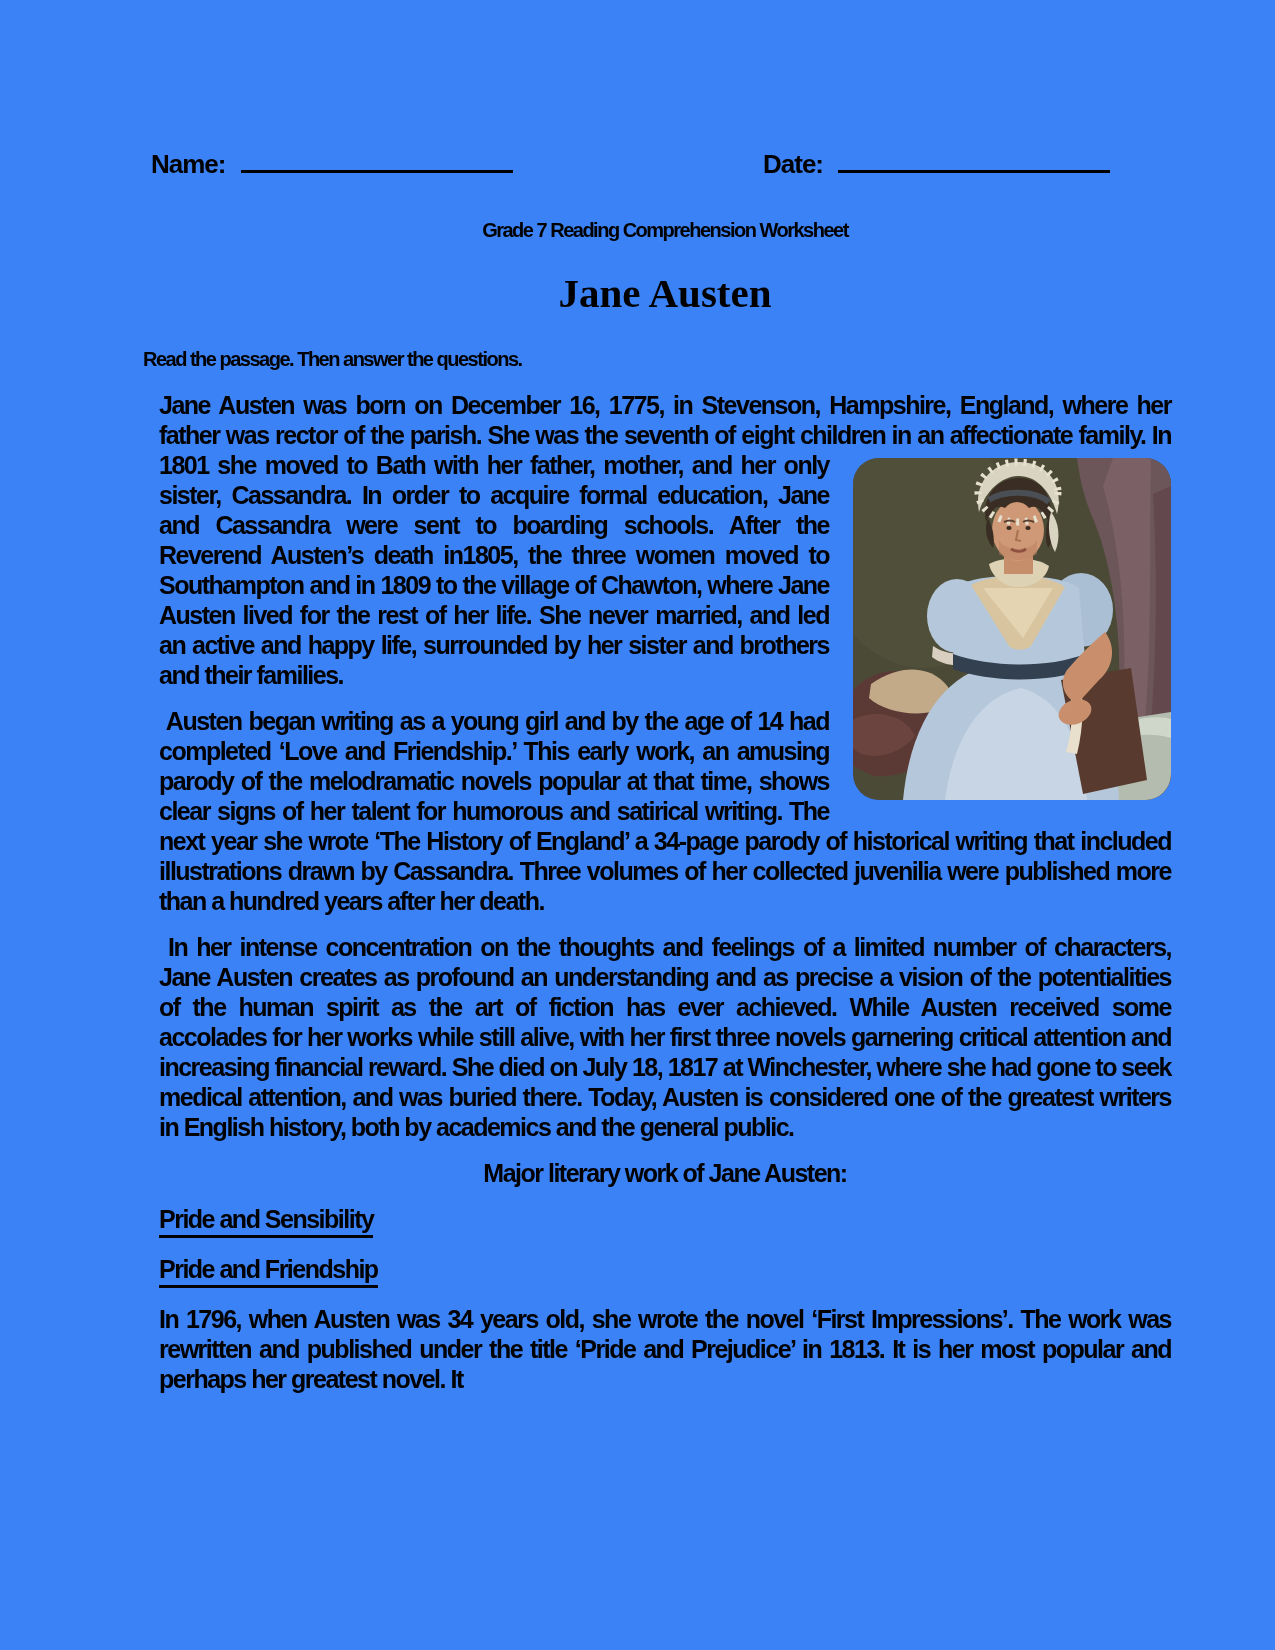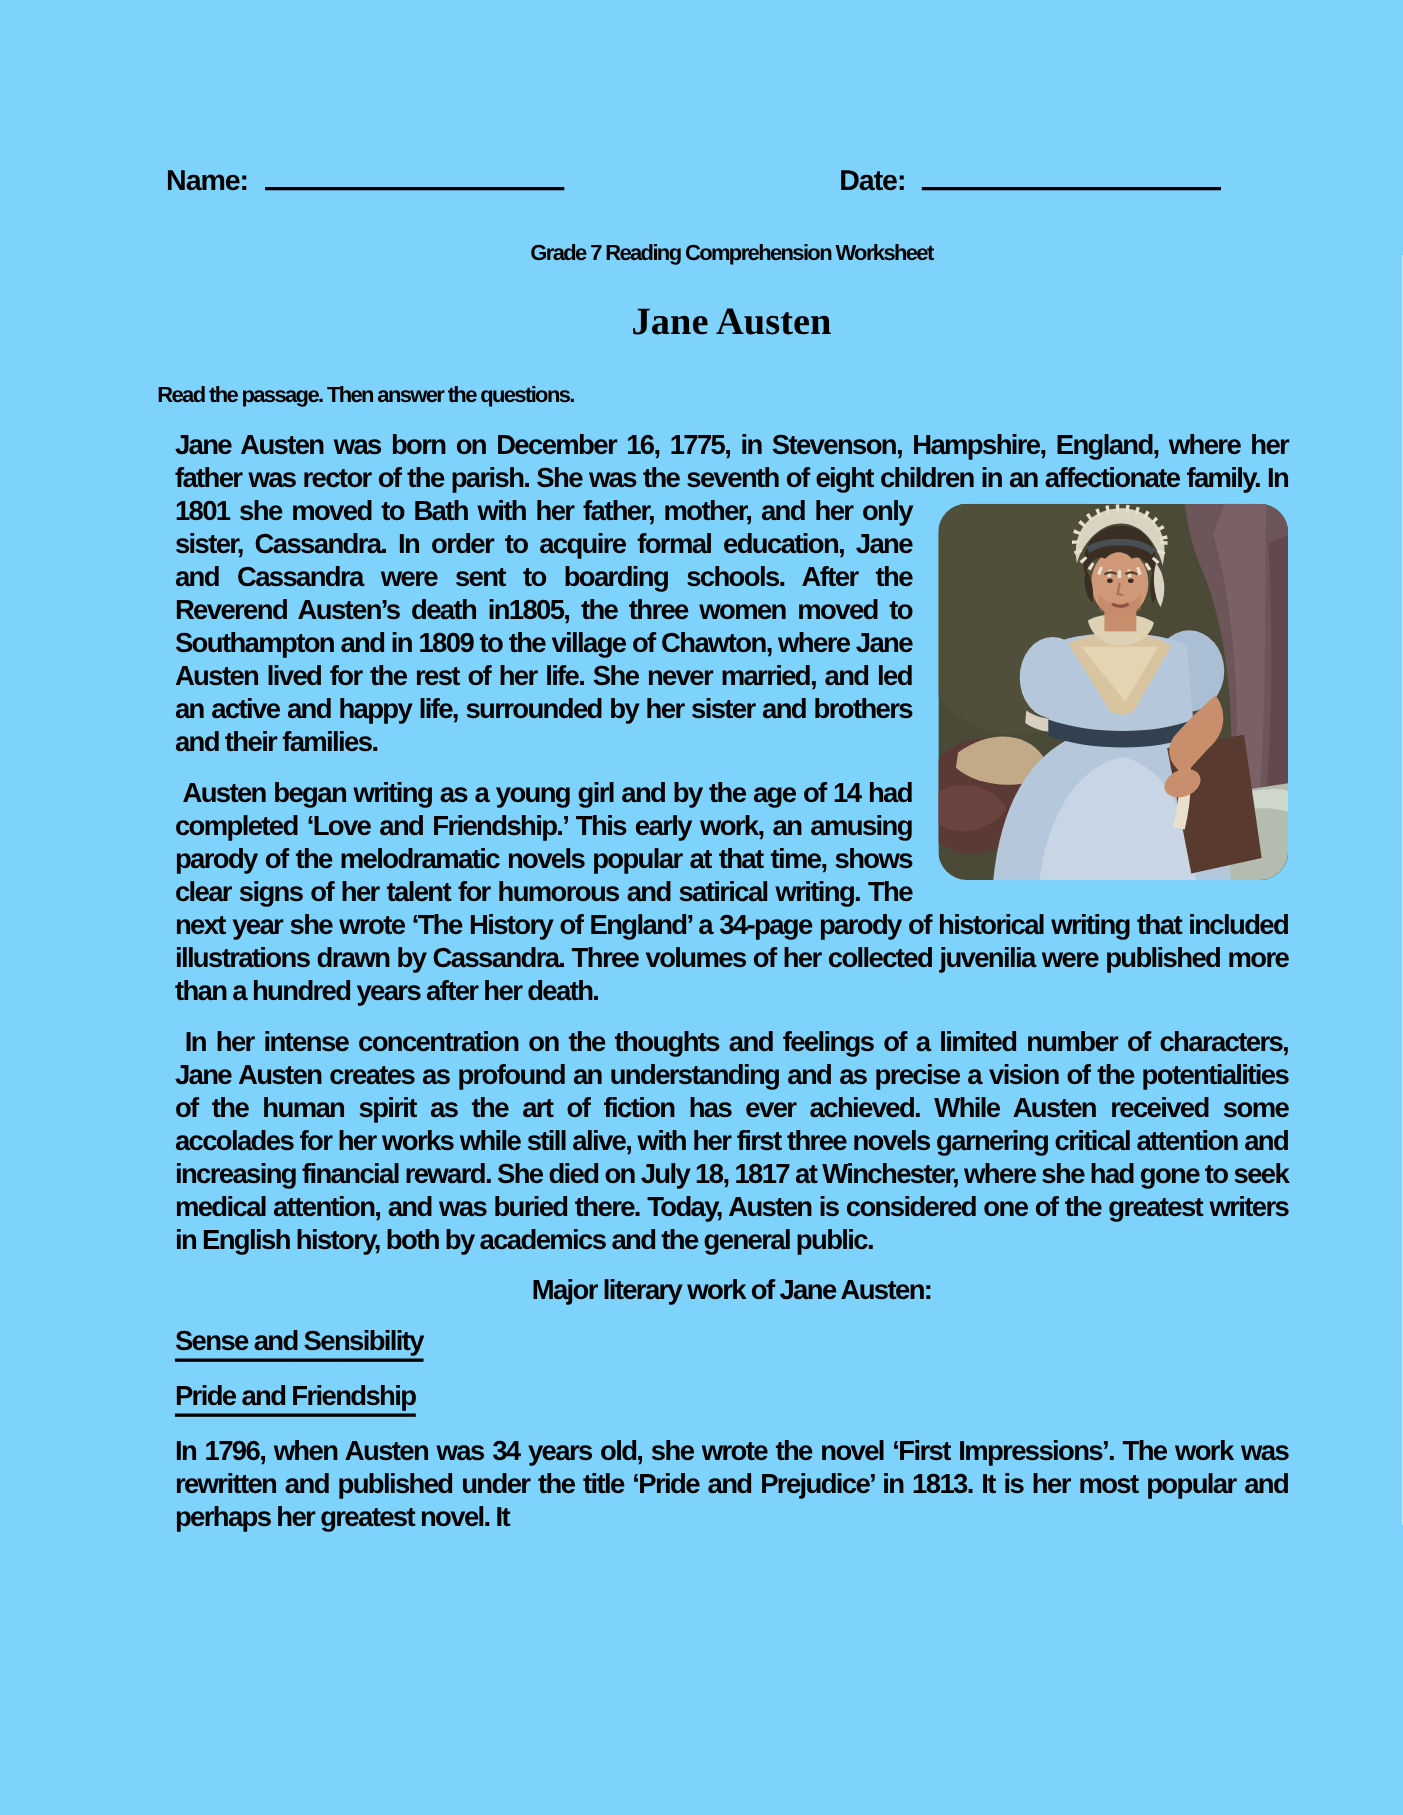--- a/index.html
+++ b/index.html
@@ -4,21 +4,21 @@
 <style>
   html, body {
     margin: 0;
     padding: 0;
     background: #ffffff;
   }
   .page {
     position: relative;
     width: 1275px;
     height: 1650px;
-    background: #7dd3fc;
+    background: #3b82f6;
     box-sizing: border-box;
     padding: 148px 88px 0 143px;
     overflow: hidden;
     color: #000000;
     font-family: "Liberation Sans", sans-serif;
     font-weight: bold;
   }
   
   .meta-row {
     position: relative;
@@ -42,21 +42,21 @@
     margin-top: 30px;
     text-align: center;
     font-size: 20px;
     line-height: 36px;
     letter-spacing: -1.5px;
   }
   .subtitle {
     margin-top: 26px;
     text-align: center;
     font-family: "Liberation Serif", serif;
-    font-size: 35px;
+    font-size: 41px;
     line-height: 38px;
     letter-spacing: 0;
   }
   
   .instruction {
     margin: 32px 0 0 0;
     font-size: 20px;
     line-height: 30px;
     letter-spacing: -1.5px;
   }
@@ -173,21 +173,21 @@
         </svg>
       </span><span>an affectionate family. In 1801 she moved to Bath with her father, mother, and her only sister, Cassandra. In order to acquire formal education, Jane and Cassandra were sent to boarding schools. After the Reverend Austen’s death in1805, the three women moved to Southampton and in 1809 to the village of Chawton, where Jane Austen lived for the rest of her life. She never married, and led an active and happy life, surrounded by her sister and brothers and their families.</span></p>
 
     <p>&nbsp;Austen began writing as a young girl and by the age of 14 had completed ‘Love and Friendship.’ This early work, an amusing parody of the melodramatic novels popular at that time, shows clear signs of her talent for humorous and satirical writing. The next year she wrote ‘The History of England’ a 34-page parody of historical writing that included illustrations drawn by Cassandra. Three volumes of her collected juvenilia were published more than a hundred years after her death.</p>
 
     <p>&nbsp;In her intense concentration on the thoughts and feelings of a limited number of characters, Jane Austen creates as profound an understanding and as precise a vision of the potentialities of the human spirit as the art of fiction has ever achieved. While Austen received some accolades for her works while still alive, with her first three novels garnering critical attention and increasing financial reward. She died on July 18, 1817 at Winchester, where she had gone to seek medical attention, and was buried there. Today, Austen is considered one of the greatest writers in English history, both by academics and the general public.</p>
 
     <p class="no-justify">Major literary work of Jane Austen:</p>
 
     <p class="section-heading">
-      <span class="underlined">Sense and Sensibility</span>
+      <span class="underlined">Pride and Sensibility</span>
     </p>
 
     <p class="section-heading">
       <span class="underlined">Pride and Friendship</span>
     </p>
     <p>In 1796, when Austen was 34 years old, she wrote the novel ‘First Impressions’. The work was rewritten and published under the title ‘Pride and Prejudice’ in 1813. It is her most popular and perhaps her greatest novel. It</p>
 
   </div>
 </div>
 

